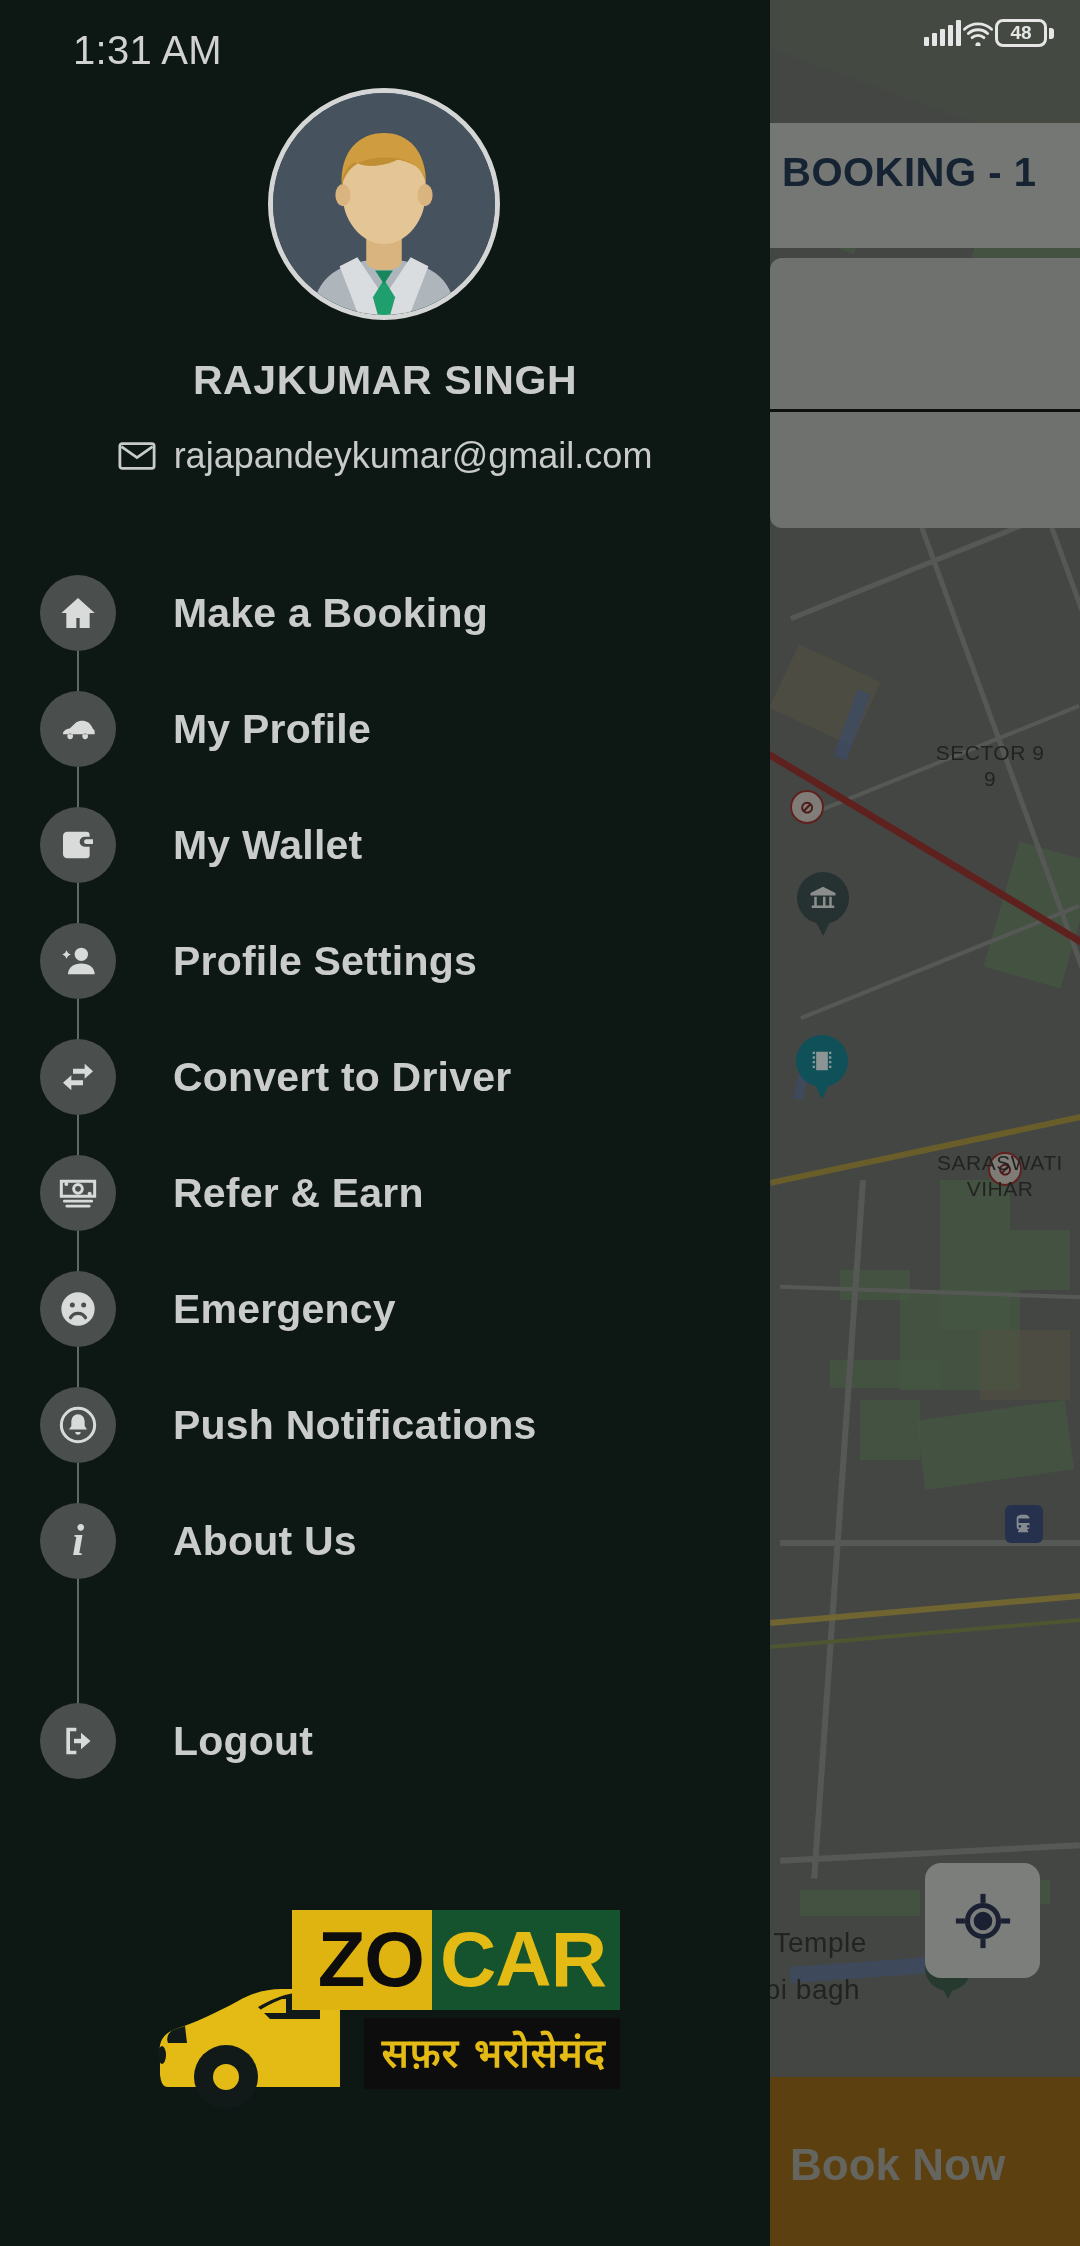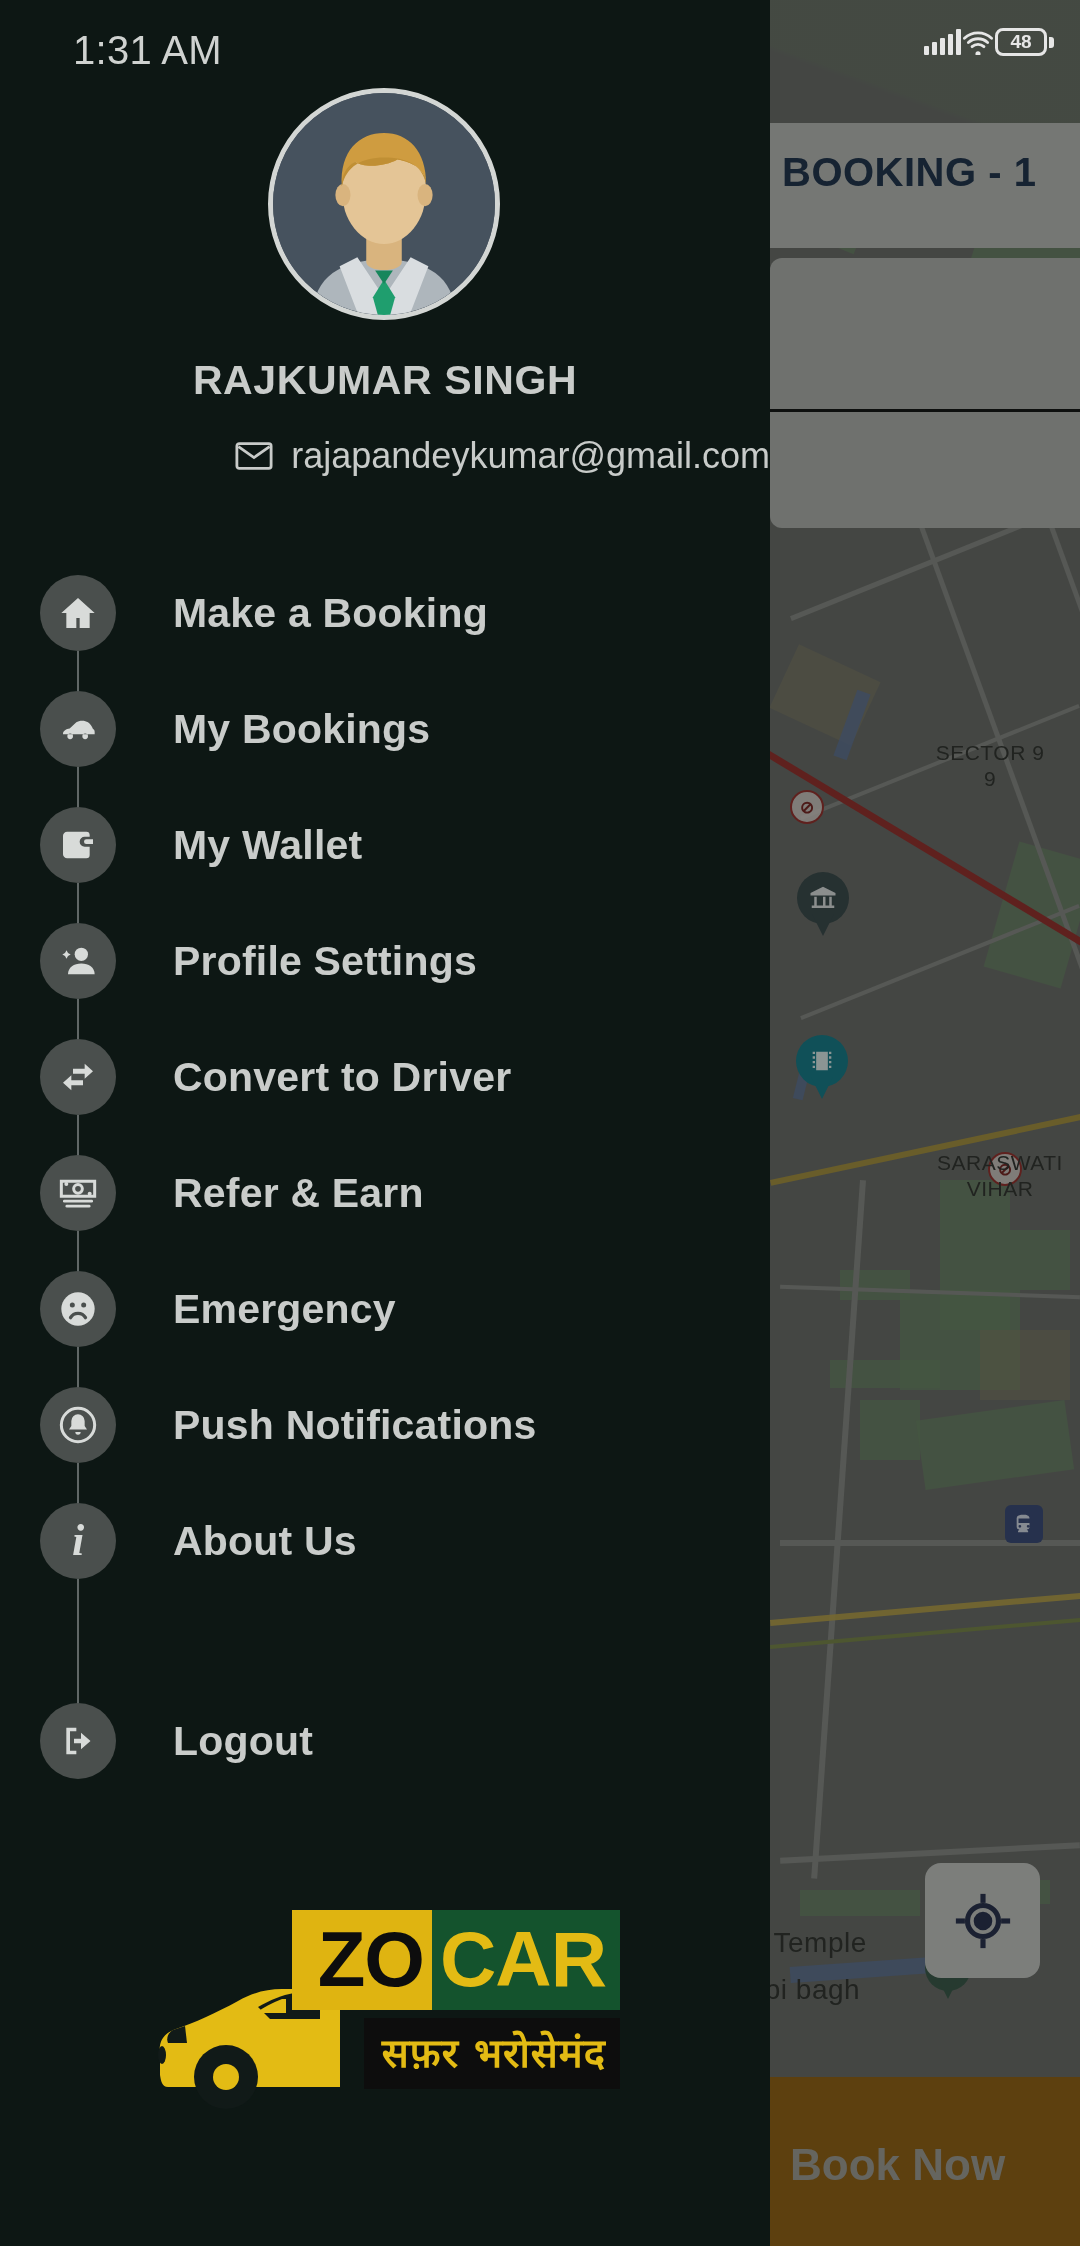--- a/index.html
+++ b/index.html
@@ -47,21 +47,21 @@
   #locate-fab{ position:absolute; left:925px; top:1863px; width:115px; height:115px;
       background:#cfcfcc; border-radius:16px; display:flex; align-items:center; justify-content:center; }
   #book-now-bar{ position:absolute; left:770px; top:2077px; width:310px; height:169px;
       background:#9a6412; }
   #book-now-label{ position:absolute; left:770px; top:2140px; width:310px; text-align:left;
       padding-left:20px; font-size:44px; font-weight:700; color:#a8a49c; white-space:nowrap;}
 
   #map-scrim{ position:absolute; inset:0; background:rgba(10,14,12,.42); }
 
   
-  #statusbar-right{ position:absolute; right:26px; top:28px; display:flex;
+  #statusbar-right{ position:absolute; right:26px; top:19px; display:flex;
       align-items:center; gap:0; }
   .sig{ display:flex; align-items:flex-end; gap:3px; height:26px; }
   .sig i{ display:block; width:5px; background:#e6e6e6; border-radius:1px; }
   .sig i:nth-child(1){height:9px;} .sig i:nth-child(2){height:13px;}
   .sig i:nth-child(3){height:17px;} .sig i:nth-child(4){height:21px;}
   .sig i:nth-child(5){height:26px;}
   #battery{ display:flex; align-items:center; }
   #battery .shell{ width:52px;height:28px;border:3px solid #e6e6e6;border-radius:8px;
       display:flex;align-items:center;justify-content:center;
       font-size:19px;color:#e6e6e6;font-weight:600;}
@@ -71,21 +71,21 @@
   #drawer{ position:absolute; left:0; top:0; width:770px; height:2246px;
       background:#0d1714; z-index:5; }
   #clock{ position:absolute; left:73px; top:28px; font-size:40px; color:#cfd2d0;
       font-weight:500; letter-spacing:.3px; }
 
   #avatar{ position:absolute; left:268px; top:88px; width:232px; height:232px;
       border-radius:50%; border:5px solid #d3d6d4; overflow:hidden; background:#46525e; }
   #profile-name{ position:absolute; left:0; top:357px; width:770px; text-align:center;
       font-size:41px; font-weight:700; color:#c9ccca; letter-spacing:.6px; }
   #profile-email-row{ position:absolute; left:0; top:435px; width:770px;
-      display:flex; align-items:center; justify-content:flex-end; gap:18px; }
+      display:flex; align-items:center; justify-content:center; gap:18px; }
   #profile-email{ font-size:36px; color:#c8cbc9; }
 
   
   #menu{ position:absolute; left:40px; top:555px; width:700px; }
   .menu-item{ position:relative; display:flex; align-items:center; height:116px; }
   .menu-item .bullet{ position:relative; width:76px; height:76px; border-radius:50%;
       background:#4a4f4d; display:flex; align-items:center; justify-content:center;
       flex:0 0 76px; z-index:2; }
   .menu-item .label{ margin-left:57px; font-size:41px; font-weight:700; color:#c9ccca;
       letter-spacing:.2px; white-space:nowrap; }
@@ -291,21 +291,21 @@
       </div>
       <div class="label">Make a Booking</div>
     </div>
 
     <div class="menu-item">
       <div class="bullet">
         <svg viewBox="0 0 24 24">
             <path d="M3 15c0-2 2-3 4-3.3L11 8c1.5-1.2 5-1.5 7 0 1.6 1.2 2.4 2.6 3 4 .8.3 1 1 1 1.8v1.4H3V15zm2.6 1.4a1.7 1.7 0 1 0 3.4 0 1.7 1.7 0 0 0-3.4 0zm9 0a1.7 1.7 0 1 0 3.4 0 1.7 1.7 0 0 0-3.4 0z"></path>
           </svg>
       </div>
-      <div class="label">My Bookings</div>
+      <div class="label">My Profile</div>
     </div>
 
     <div class="menu-item">
       <div class="bullet">
         <svg viewBox="0 0 24 24">
             <path d="M3 6.5A2.5 2.5 0 0 1 5.5 4H17a2 2 0 0 1 2 2v1h-3a3 3 0 0 0 0 6h3v5a2 2 0 0 1-2 2H5.5A2.5 2.5 0 0 1 3 17.5v-11zM17 8.6h4v2.8h-4a1.4 1.4 0 0 1 0-2.8z"></path>
           </svg>
       </div>
       <div class="label">My Wallet</div>
     </div>

